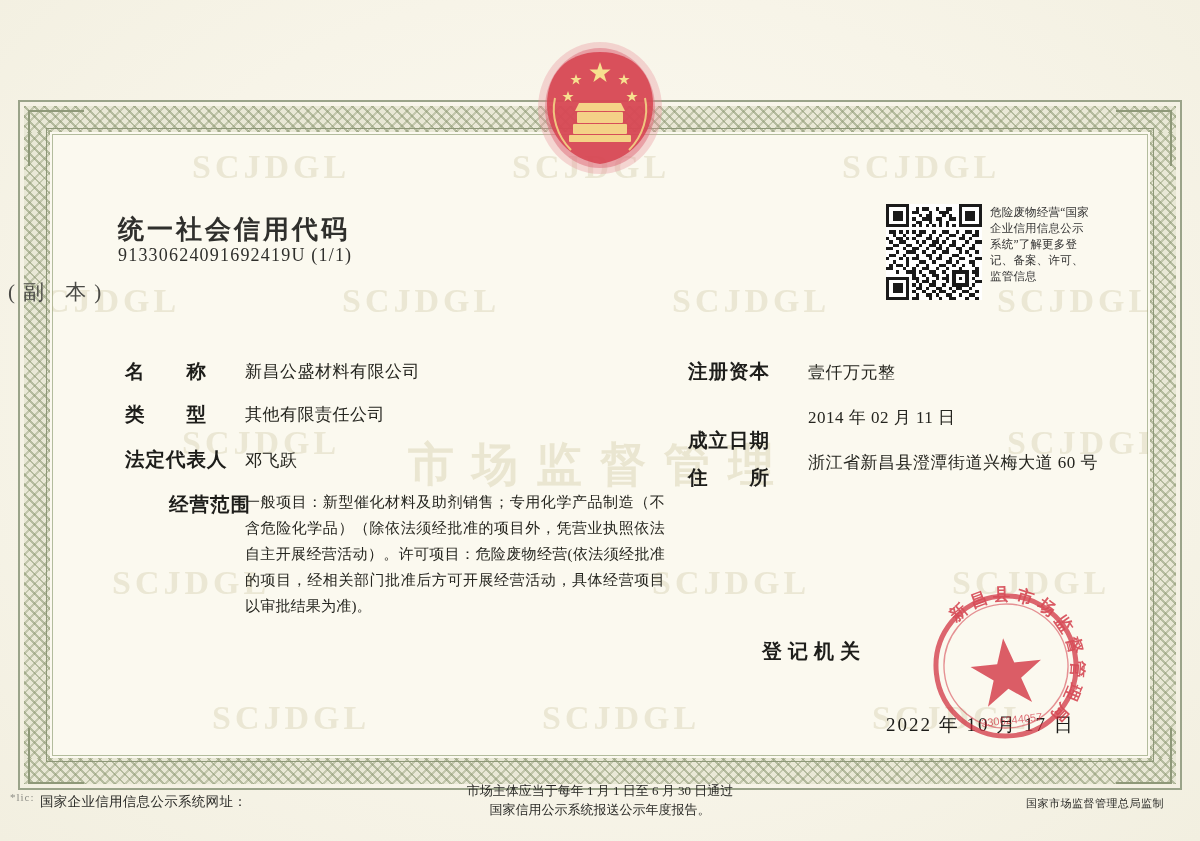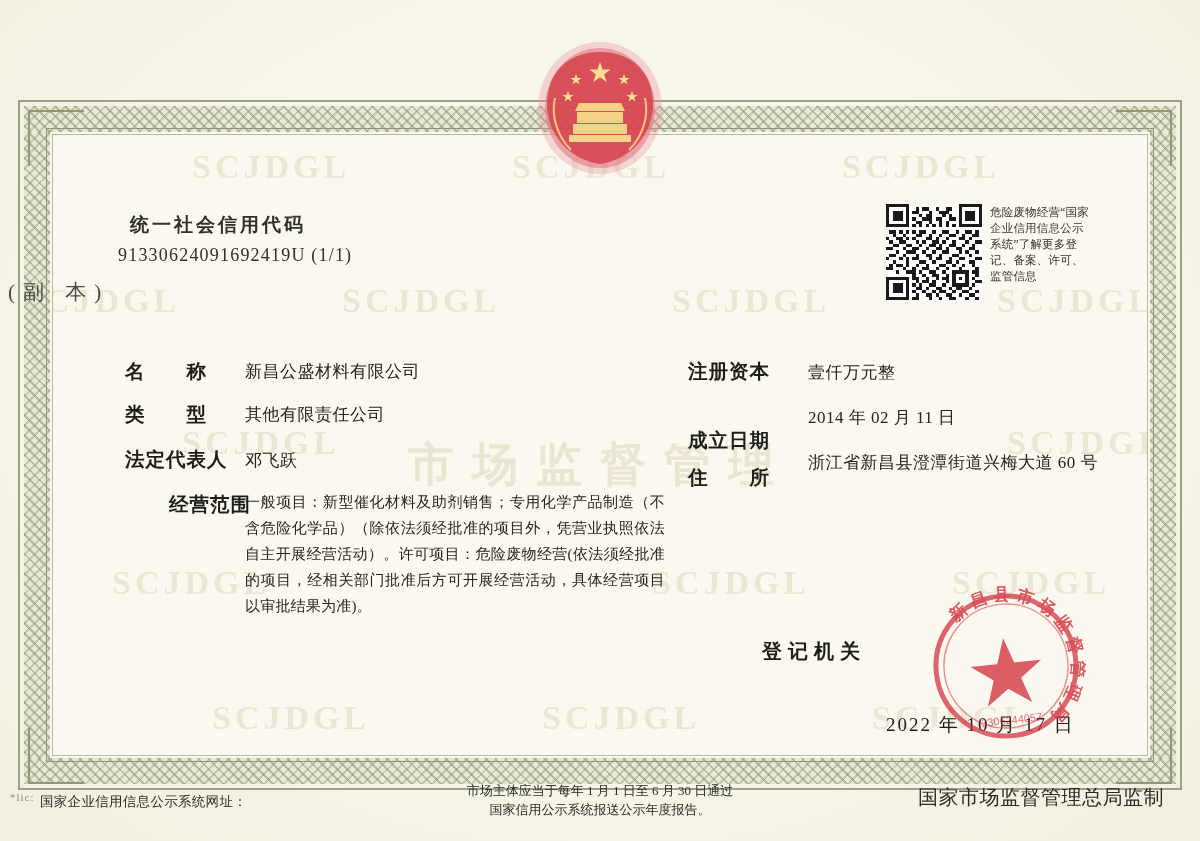--- a/index.html
+++ b/index.html
@@ -146,25 +146,24 @@
     font-size: 21px;
     letter-spacing: 8px;
     color: #4a4a46;
     text-indent: 8px;
   }
 
   
   .code-label {
     position: absolute;
     left: 118px; top: 212px;
-    font-size: 19px;
+    font-size: 26px;
     letter-spacing: 3px;
     color: #2f2f2c;
     font-weight: 600;
-    margin-left: 12px;
   }
   .code-value {
     position: absolute;
     left: 118px; top: 245px;
     font-size: 18px;
     letter-spacing: 1.2px;
     color: #2f2f2c;
     font-family: "Liberation Serif", serif;
   }
 
@@ -274,21 +273,21 @@
     transform: translateX(-50%);
     bottom: 10px;
     text-align: center;
     font-size: 13px;
     line-height: 19px;
     color: #2a2a27;
   }
   .foot-right {
     position: absolute;
     right: 36px; bottom: 18px;
-    font-size: 20px;
+    font-size: 11px;
     color: #2a2a27;
     letter-spacing: 0.5px;
   }
   .foot-scan-artifact {
     position: absolute;
     left: 10px; bottom: 26px;
     font-size: 11px;
     color: #8d8d86;
     letter-spacing: 1px;
   }

